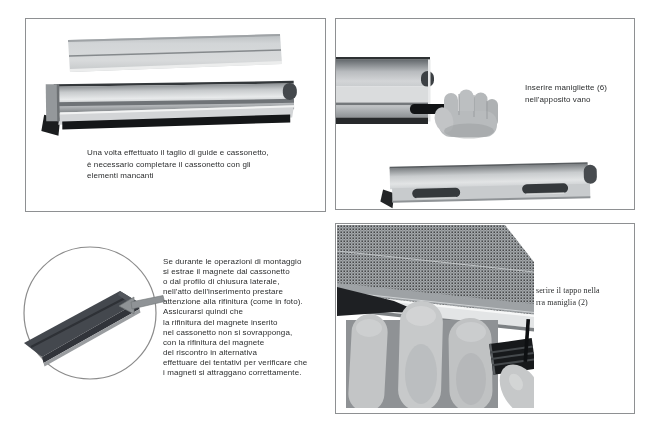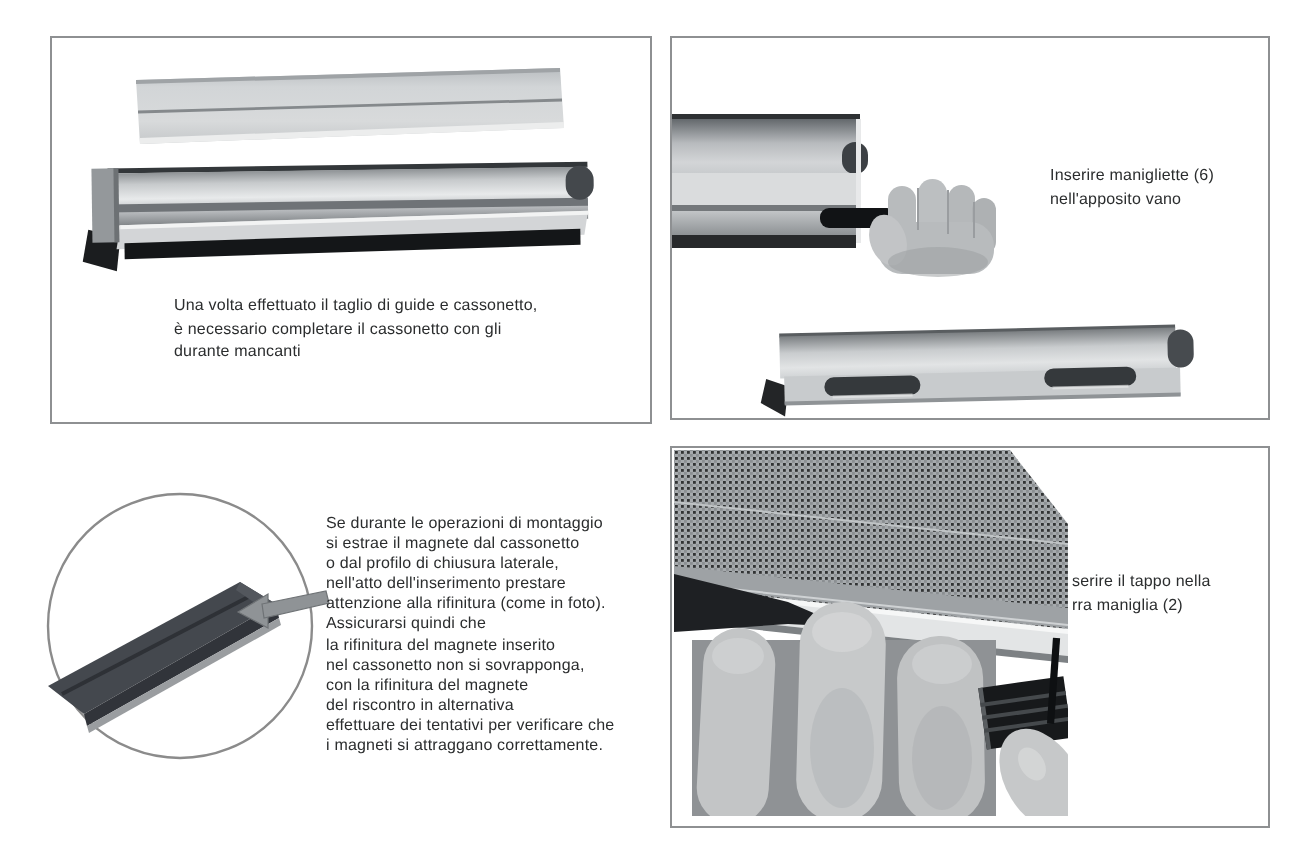--- a/index.html
+++ b/index.html
@@ -14,21 +14,21 @@
   #panel-top-right{left:335px;top:18px;width:300px;height:192px;}
   #panel-bottom-right{left:335px;top:223px;width:300px;height:191px;}
   .fig{position:absolute;left:0;top:0;}
   .caption{
     position:absolute;font-size:8px;line-height:11.6px;white-space:pre-line;
     color:#2b2d2e;letter-spacing:0.1px;
   }
   #caption-top-left{left:87px;top:147px;width:250px;}
   #caption-top-right{left:525px;top:82px;width:105px;}
   #caption-bottom-left{left:163px;top:257px;width:170px;line-height:10.1px;}
-  #caption-bottom-right{left:536px;top:285px;width:95px;}
+  #caption-bottom-right{left:536px;top:285px;width:95px;font-family:Liberation Serif, serif;}
   #zoom-detail{position:absolute;left:18px;top:243px;width:152px;height:146px;}
 </style>
 </head>
 <body>
 
 <div class="panel" id="panel-top-left">
   <svg class="fig" width="299" height="192" viewBox="0 0 299 192">
     <defs>
       <linearGradient id="g-strip" x1="0" y1="0" x2="0" y2="1">
         <stop offset="0" stop-color="#b9bdc0"></stop>
@@ -203,21 +203,21 @@
       <g>
         <ellipse cx="185" cy="166" rx="18" ry="28" fill="#c6c8c9" transform="rotate(-32 185 166)"></ellipse>
         <ellipse cx="180" cy="158" rx="6" ry="9" fill="#d8dada" opacity="0.7" transform="rotate(-32 180 158)"></ellipse>
       </g>
     </g>
   </svg>
 </div>
 
 <div class="caption" id="caption-top-left">Una volta effettuato il taglio di guide e cassonetto,
 è necessario completare il cassonetto con gli
-durante mancanti</div>
+elementi mancanti</div>
 <div class="caption" id="caption-top-right">Inserire manigliette (6)
 nell'apposito vano</div>
 <div class="caption" id="caption-bottom-left">Se durante le operazioni di montaggio
 si estrae il magnete dal cassonetto
 o dal profilo di chiusura laterale,
 nell'atto dell'inserimento prestare
 attenzione alla rifinitura (come in foto).
 Assicurarsi quindi che
 la rifinitura del magnete inserito
 nel cassonetto non si sovrapponga,

